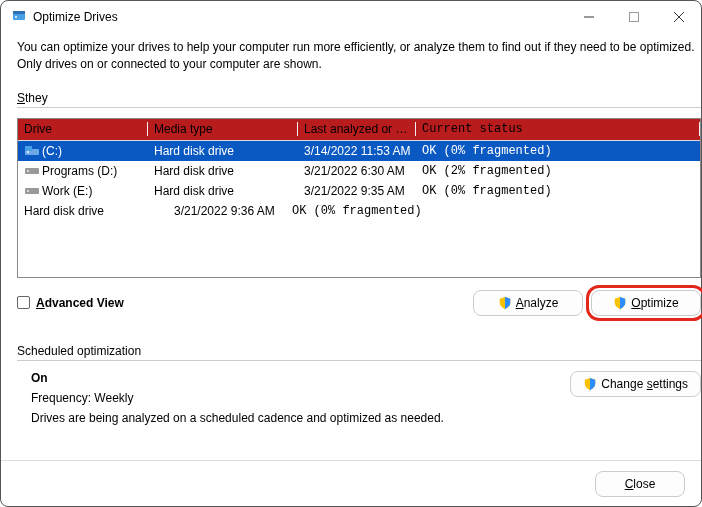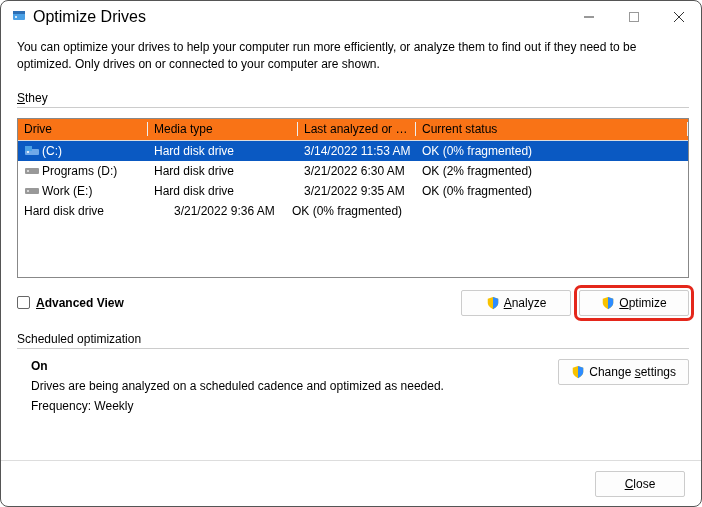--- a/index.html
+++ b/index.html
@@ -24,33 +24,33 @@
   }
   .titlebar {
     height: 32px;
     display: flex;
     align-items: center;
     padding: 0 0 0 10px;
     flex-shrink: 0;
   }
   .titlebar .title {
     flex: 1;
-    font-size: 16px;
+    font-size: 12px;
   }
   .win-btn {
     width: 45px;
     height: 30px;
     display: flex;
     align-items: center;
     justify-content: center;
     color: #333;
   }
   .content {
     flex: 1;
-    padding: 6px 12px 0 16px;
+    padding: 6px 0 0 16px;
     display: flex;
     flex-direction: column;
   }
   .desc {
     line-height: 1.4;
     margin-bottom: 18px;
   }
   .section-label {
     margin-bottom: 2px;
   }
@@ -59,37 +59,37 @@
     background: #ccc;
     margin: 0 0 10px 0;
   }
   .drive-table {
     border: 1px solid #888;
     height: 160px;
     overflow: hidden;
   }
   .thead {
     display: flex;
-    background: #f97316;
+    background: #b91c1c;
     border-bottom: 1px solid #ddd;
     height: 22px;
     align-items: center;
   }
   .th {
     padding: 0 6px;
     border-right: 1px solid #eee;
     white-space: nowrap;
     overflow: hidden;
     text-overflow: ellipsis;
     font-weight: 400;
   }
   .col-drive { width: 130px; }
   .col-media { width: 150px; }
   .col-last  { width: 118px; }
-  .col-status{ flex: 1; }
+  .col-status{ flex: 1; font-family: Liberation Mono, monospace; }
   .tbody .tr {
     display: flex;
     height: 20px;
     align-items: center;
   }
   .tr.selected {
     background: #0a59c2;
     color: #fff;
   }
   .td {
@@ -116,40 +116,40 @@
     margin-right: 6px;
     display: inline-block;
     vertical-align: middle;
   }
   .adv-label { vertical-align: middle; font-weight: bold; }
   .spacer { flex: 1; }
   .btn {
     min-width: 110px;
     height: 26px;
     border: 1px solid #ccc;
-    border-radius: 2px;
+    border-radius: 8px;
     background: #fdfdfd;
     display: inline-flex;
     align-items: center;
     justify-content: center;
     margin-left: 8px;
     padding: 0 12px;
     font-family: inherit;
     font-size: 12px;
   }
   .btn.highlight {
     outline: 3px solid #e4271b;
     outline-offset: 2px;
   }
   .shield {
     width: 14px; height: 14px;
     margin-right: 4px;
   }
   .sched {
-    margin-top: 0;
+    margin-top: 12px;
   }
   .sched-row {
     display: flex;
     align-items: flex-start;
     margin-top: 8px;
   }
   .sched-text { padding-left: 14px; }
   .sched-text .on { font-weight: 600; margin-bottom: 6px; }
   .sched-text .line { margin-bottom: 6px; }
   .footer {
@@ -264,22 +264,22 @@
         <span class="underline-first">Optimize</span>
       </button>
     </div>
 
     <div class="sched">
       <div class="section-label">Scheduled optimization</div>
       <div class="divider"></div>
       <div class="sched-row">
         <div class="sched-text">
           <div class="on">On</div>
+          <div class="line">Frequency: Weekly</div>
           <div class="line">Drives are being analyzed on a scheduled cadence and optimized as needed.</div>
-          <div class="line">Frequency: Weekly</div>
         </div>
         <span class="spacer"></span>
         <button class="btn" style="min-width:130px">
           <svg class="shield" viewBox="0 0 16 16">
               <path d="M8 1 L14 3 V8 C14 12 8 15 8 15 C8 15 2 12 2 8 V3 Z" fill="#f8c200"></path>
               <path d="M8 1 L14 3 V8 C14 12 8 15 8 15 V1 Z" fill="#2d8cff"></path>
             </svg>
           <span>Change <span class="ul">s</span>ettings</span>
         </button>
       </div>

